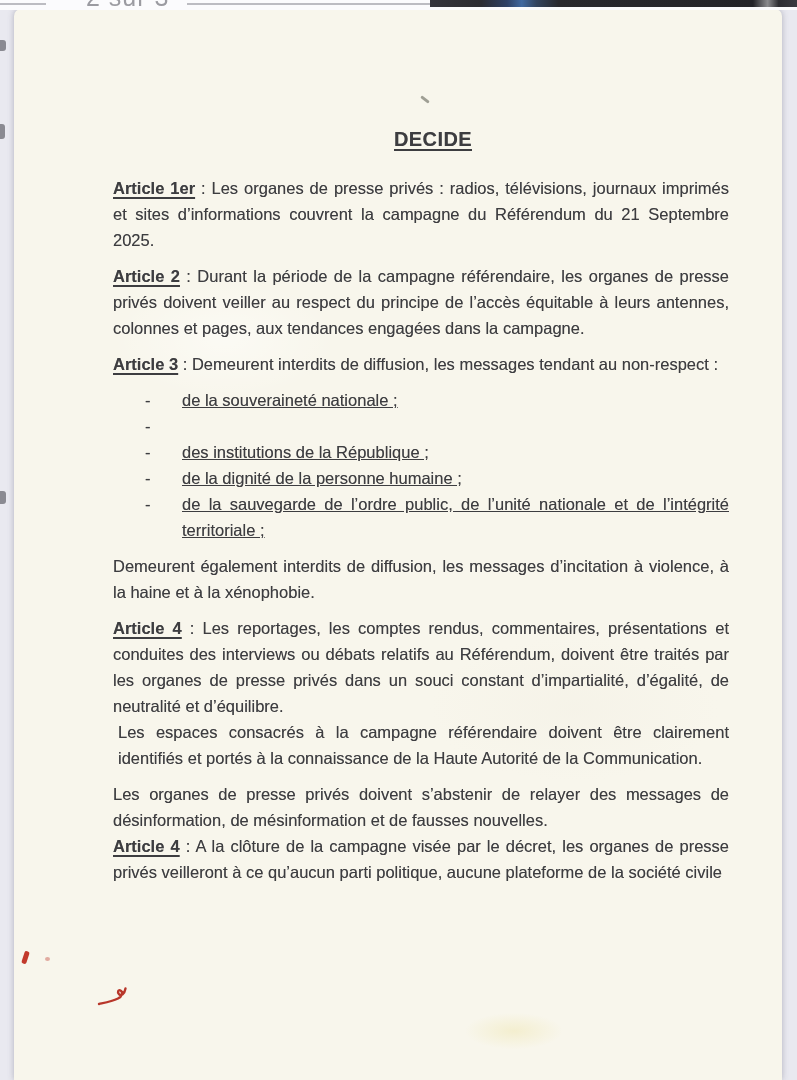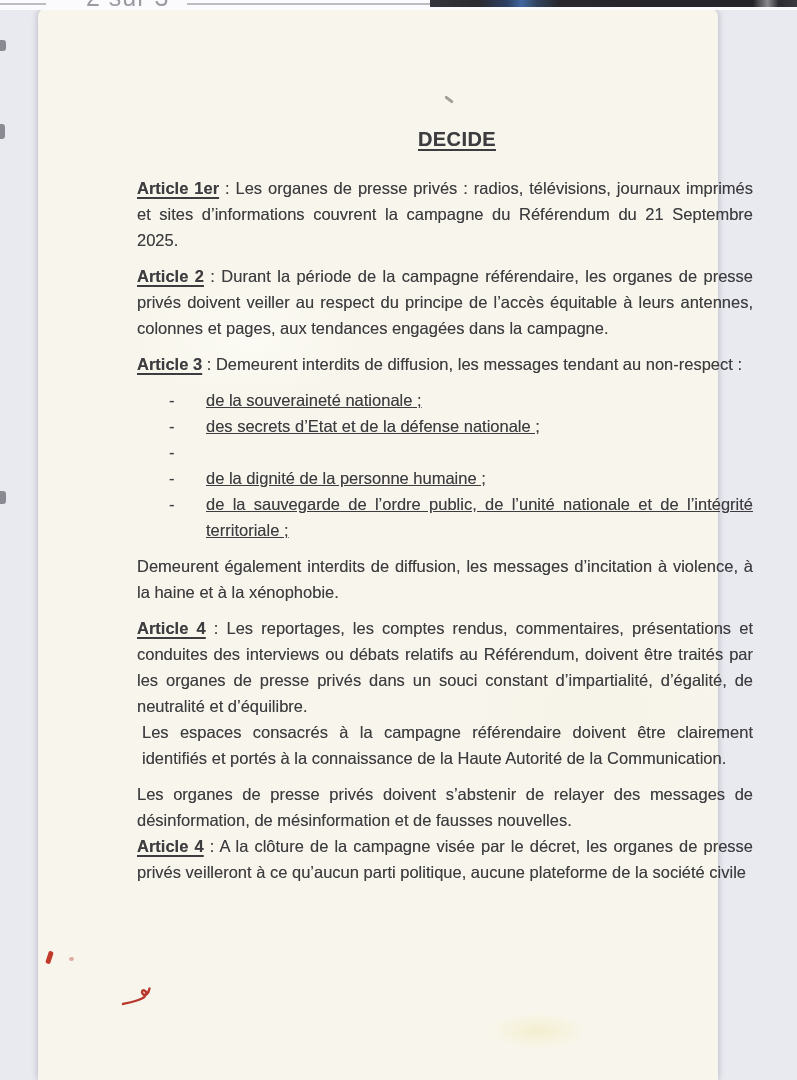--- a/index.html
+++ b/index.html
@@ -25,30 +25,29 @@
   .rule-right{left:187px;width:243px;}
   .scan-edge{
     position:absolute;top:0;left:430px;width:367px;height:7px;z-index:3;
     background:linear-gradient(90deg,
       #34343c 0%,#2b2b32 14%,#2e4066 21%,#4068a0 25%,#33445f 29%,
       #28282e 35%,#232329 88%,#8a8a8e 92%,#2c2c32 95%,#3a3a40 100%);
   }
 
   
   .paper{
-    position:absolute;left:14px;top:9px;width:680px;height:1071px;
+    position:absolute;left:14px;top:9px;width:768px;height:1071px;
     border-radius:7px 7px 0 0;
     background:
       radial-gradient(ellipse 70px 26px at 500px 1022px, rgba(234,222,146,.32), rgba(234,222,146,0) 70%),
       radial-gradient(ellipse 150px 80px at 210px 330px, rgba(255,255,252,.5), rgba(255,255,252,0) 75%),
       radial-gradient(ellipse 180px 90px at 560px 700px, rgba(244,241,230,.6), rgba(244,241,230,0) 80%),
       #f8f6ec;
     box-shadow:0 0 6px rgba(105,105,122,.45);
     z-index:1;
-    margin-left:24px;
   }
 
   
   .content{
     position:absolute;left:99px;top:0;width:616px;
     padding-top:117px;
     color:#3d3d40;
     font-size:16.5px;line-height:26px;
     text-shadow:0 0 .4px rgba(70,70,72,.55);
   }
@@ -116,24 +115,24 @@
 
     <p class="para"><span class="b u">Article 3</span><span> : </span><span>Demeurent interdits de diffusion, les messages tendant au non-respect :</span></p>
 
     <ul class="art3-list">
       <li>
           <span class="dash">-</span>
           <span class="li-text">de la souveraineté nationale ;</span>
         </li>
       <li>
           <span class="dash">-</span>
-          <span class="li-text">des secrets d’Etat et de la défense nationale ;</span>
         </li>
       <li>
           <span class="dash">-</span>
+          <span class="li-text">des institutions de la République ;</span>
         </li>
       <li>
           <span class="dash">-</span>
           <span class="li-text">de la dignité de la personne humaine ;</span>
         </li>
       <li>
           <span class="dash">-</span>
           <span class="li-text">de la sauvegarde de l’ordre public, de l’unité nationale et de l’intégrité territoriale ;</span>
         </li>
     </ul>

